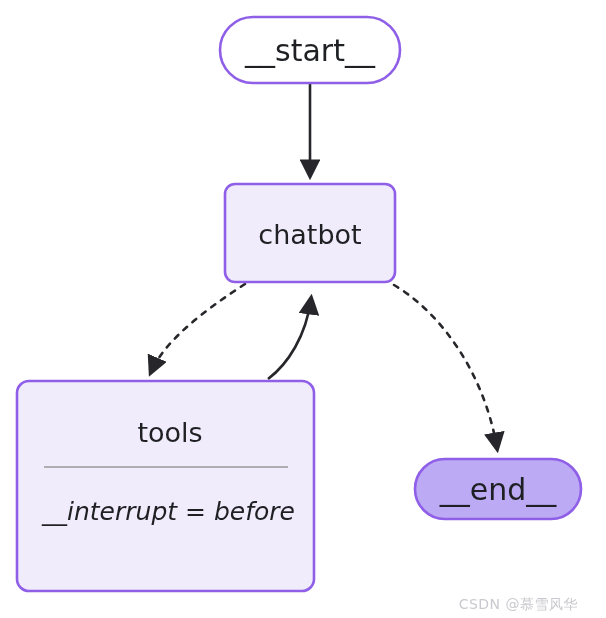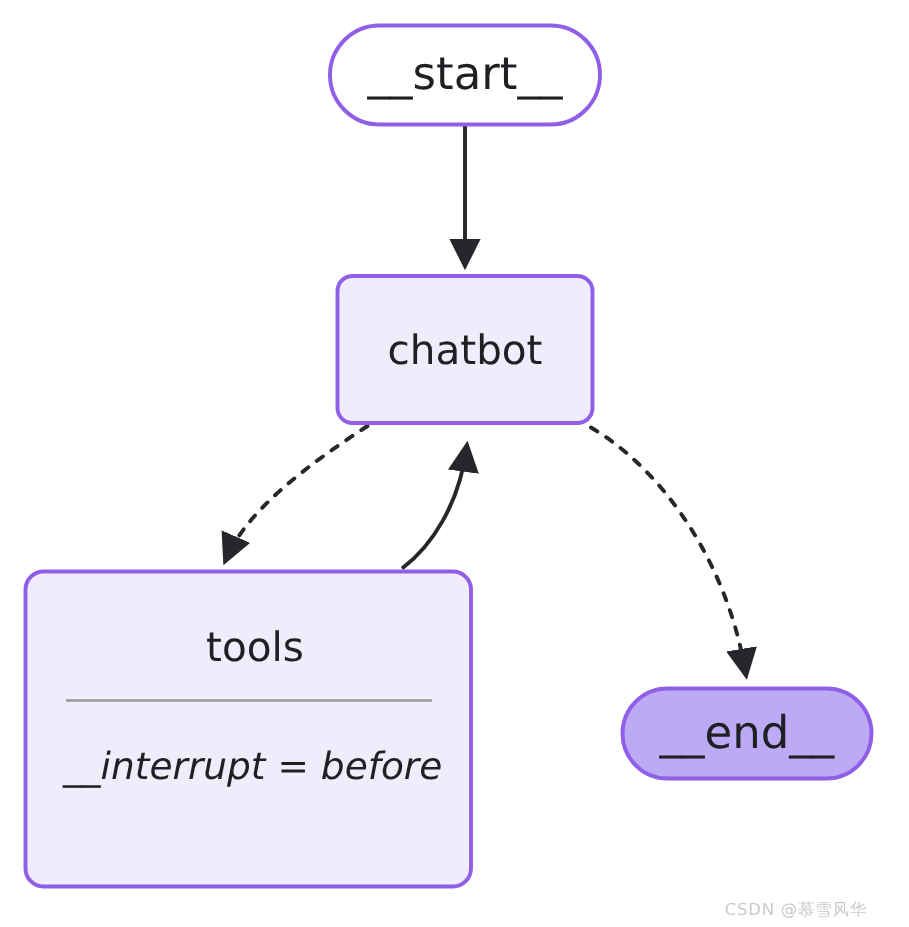--- a/index.html
+++ b/index.html
@@ -39,21 +39,21 @@
     font-size: 27px;
   }
   .tools-attr {
     font-size: 25px;
     font-style: italic;
   }
   .watermark {
     position: absolute;
     right: 8px;
     bottom: 4px;
-    font-size: 11px;
+    font-size: 14px;
     color: #c9c9cf;
     font-family: "DejaVu Sans", "Liberation Sans", sans-serif;
     letter-spacing: 0.5px;
     white-space: nowrap;
     user-select: none;
     text-align: center;
   }
 </style>
 </head>
 <body>

